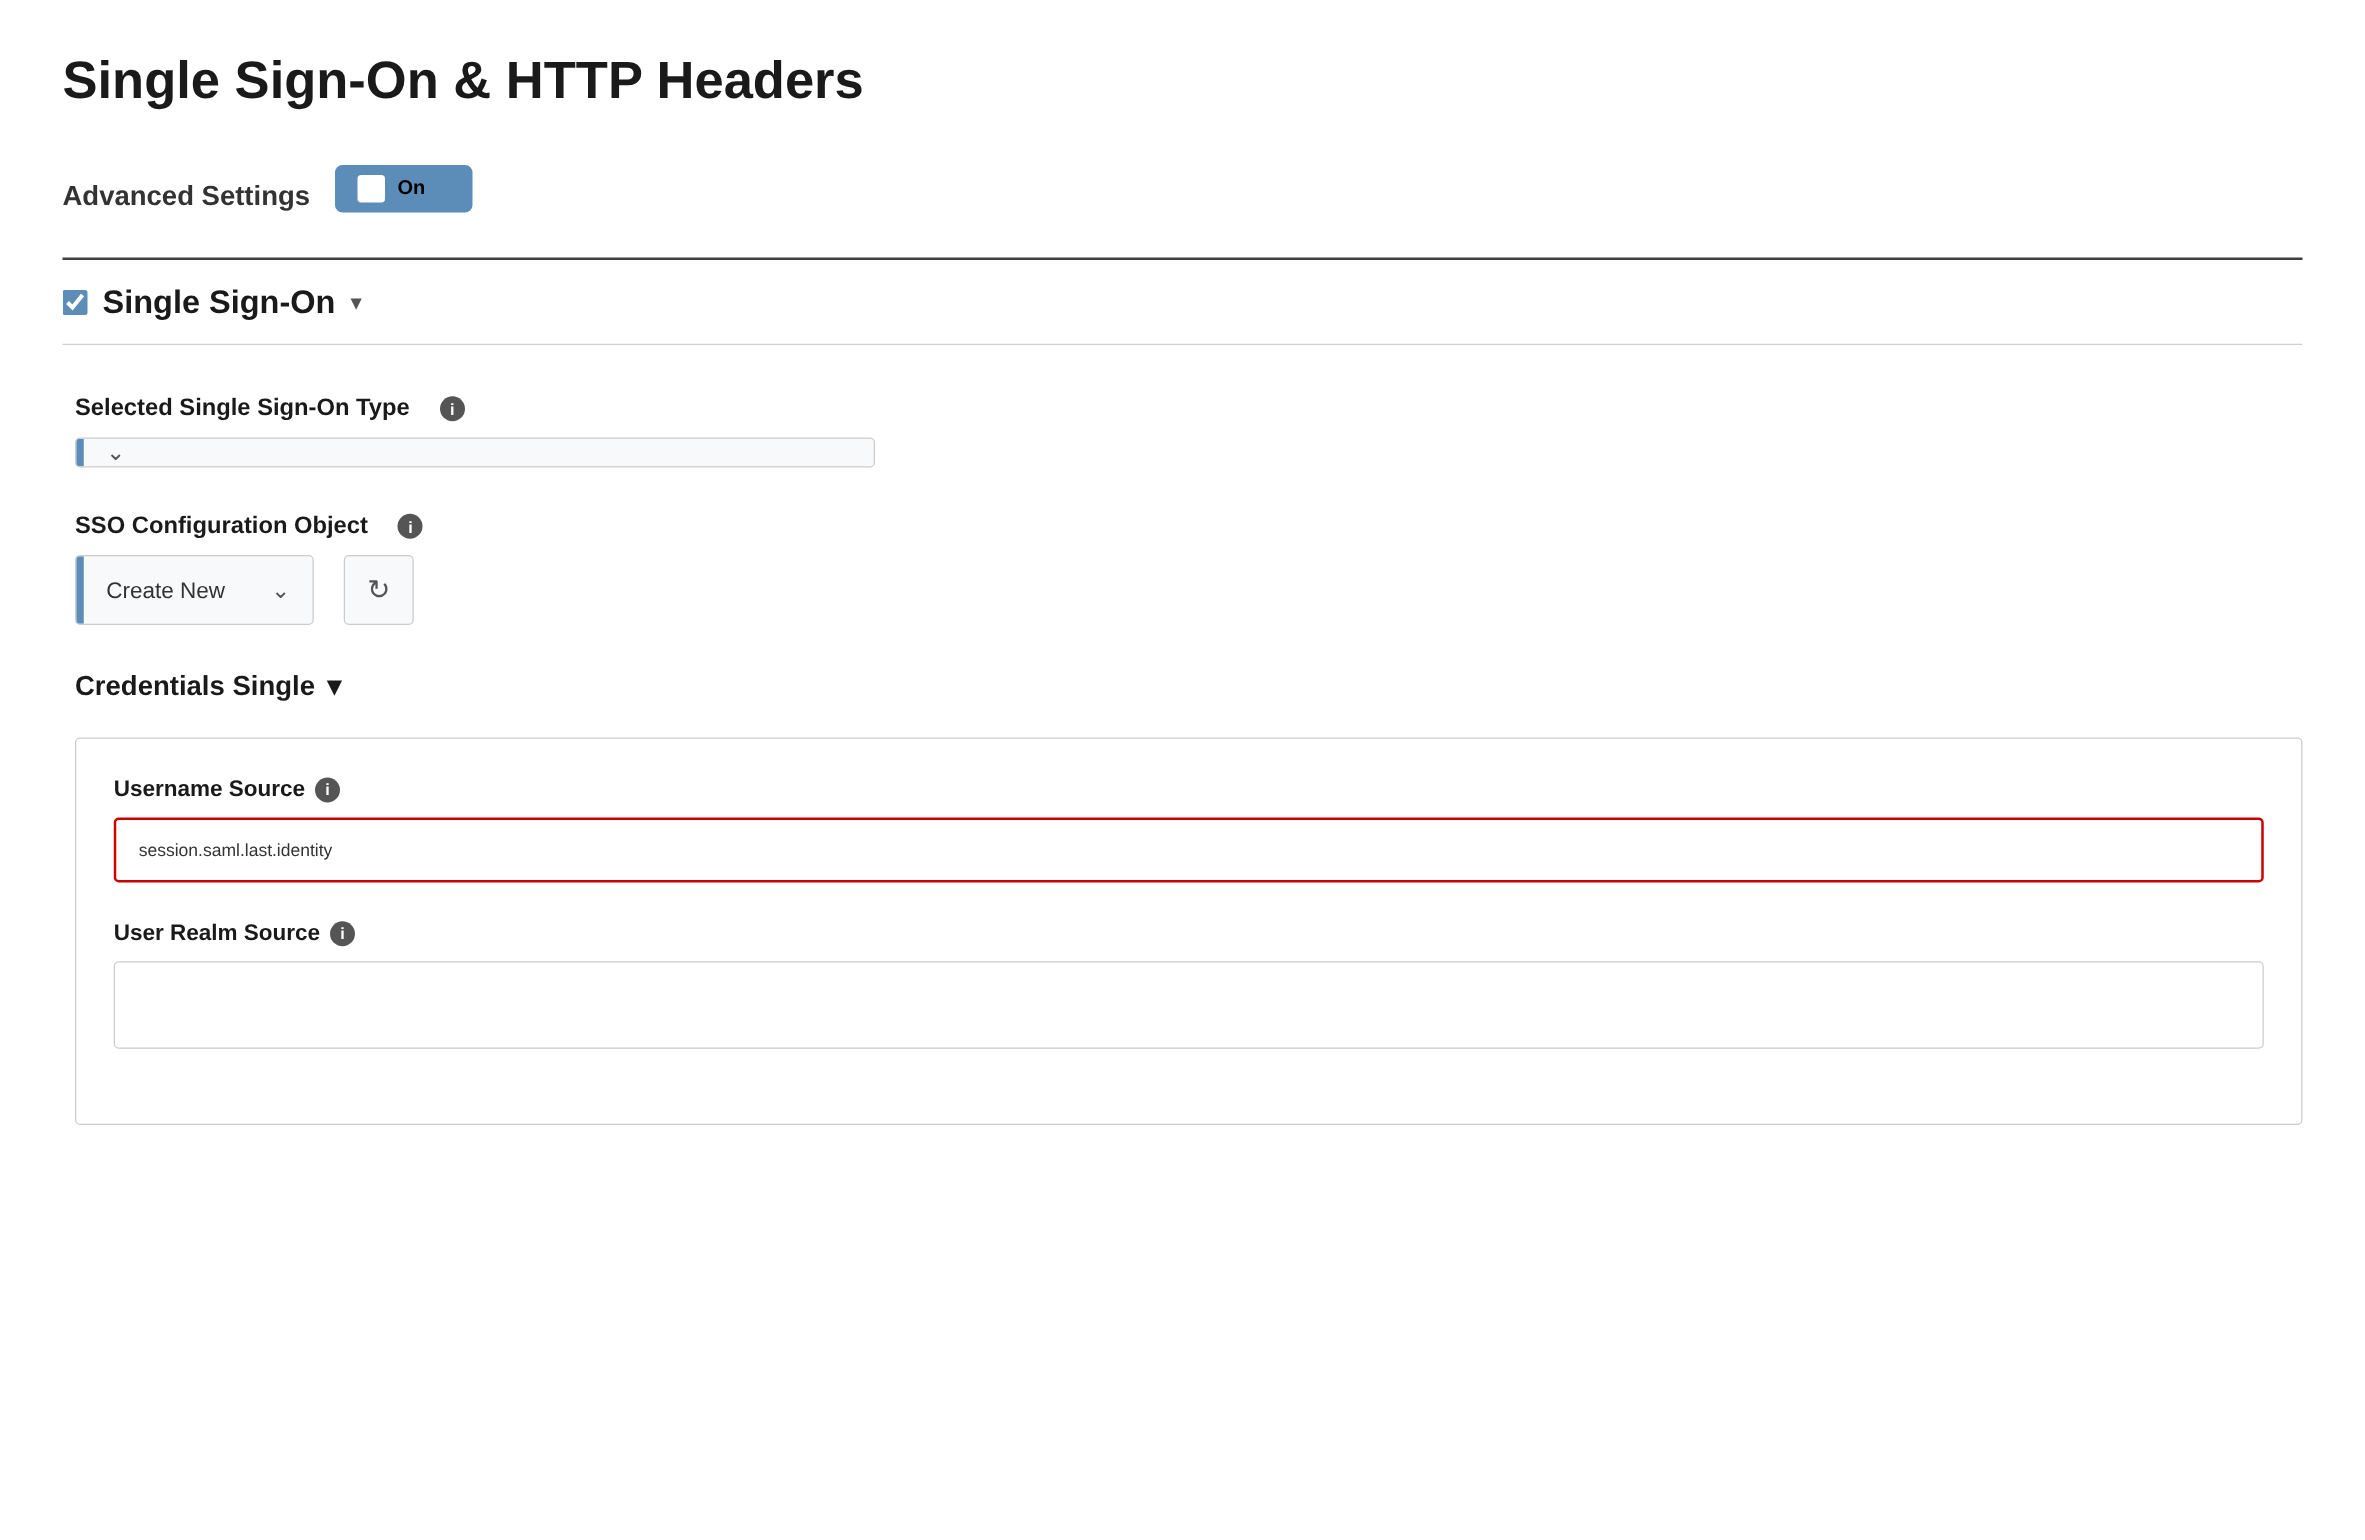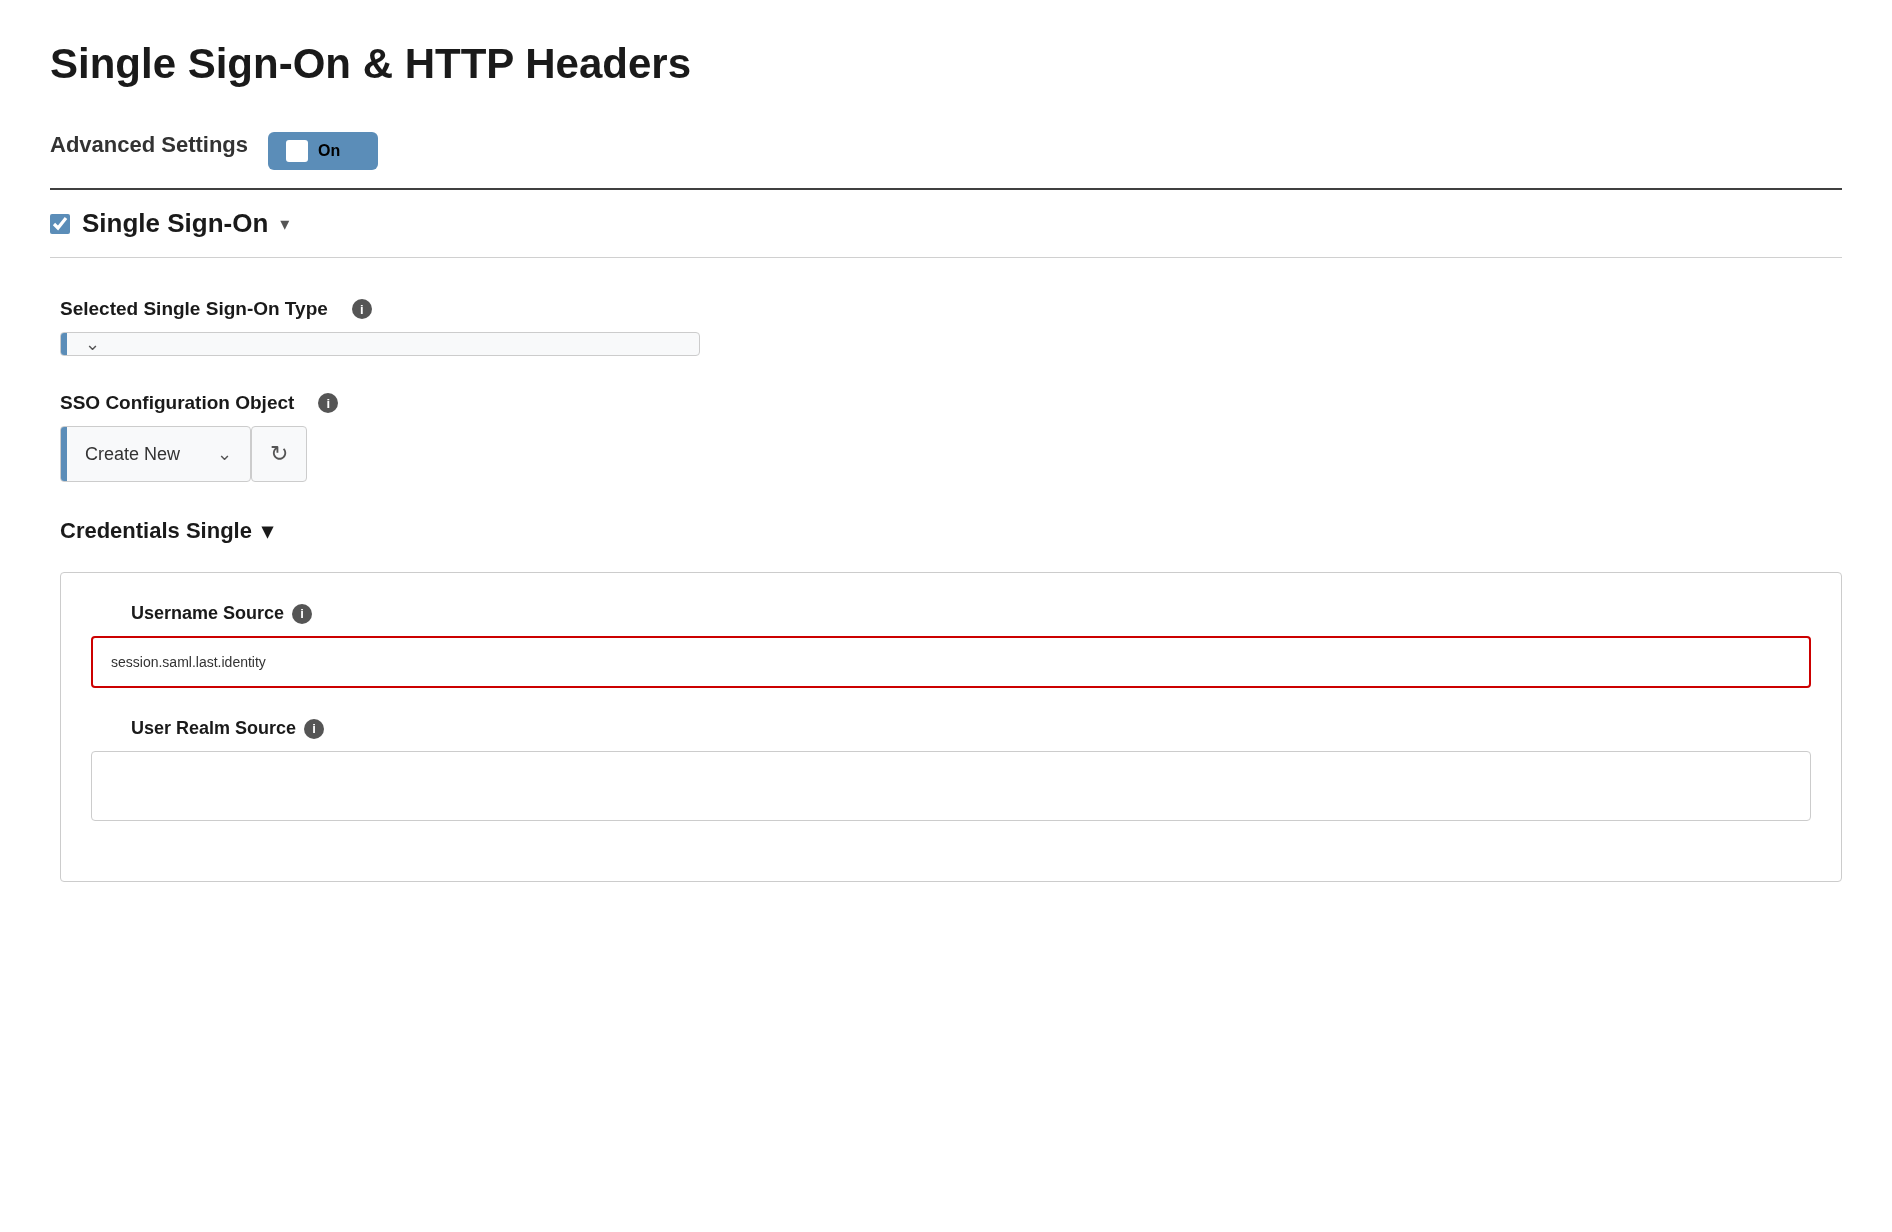--- a/index.html
+++ b/index.html
@@ -19,23 +19,23 @@
 
     .page-title {
       font-size: 42px;
       font-weight: bold;
       color: #1a1a1a;
       margin-bottom: 44px;
     }
 
     .advanced-settings-row {
       display: flex;
-      align-items: flex-start;
+      align-items: flex-end;
       gap: 20px;
-      margin-bottom: 18px;
+      margin-bottom: 36px;
     }
 
     .advanced-settings-label {
       font-size: 22px;
       font-weight: 600;
       color: #333;
     }
 
     .toggle-switch {
       display: flex;
@@ -152,21 +152,21 @@
       align-items: center;
       padding: 0 18px;
       color: #555;
       font-size: 18px;
       pointer-events: none;
     }
 
     .sso-config-row {
       display: flex;
       align-items: stretch;
-      gap: 0;
+      gap: 24px;
     }
 
     .refresh-button {
       display: flex;
       align-items: center;
       justify-content: center;
       width: 56px;
       height: 56px;
       border: 1px solid #cccccc;
       border-radius: 4px;
@@ -194,21 +194,20 @@
     }
 
     .inner-field-label {
       display: flex;
       align-items: center;
       gap: 8px;
       font-size: 18px;
       font-weight: bold;
       color: #1a1a1a;
       margin-bottom: 12px;
-      margin-left: 40px;
     }
 
     .text-input {
       width: 100%;
       padding: 16px 18px;
       font-size: 14px;
       border: 1px solid #cccccc;
       border-radius: 4px;
       background: #ffffff;
       color: #333;

